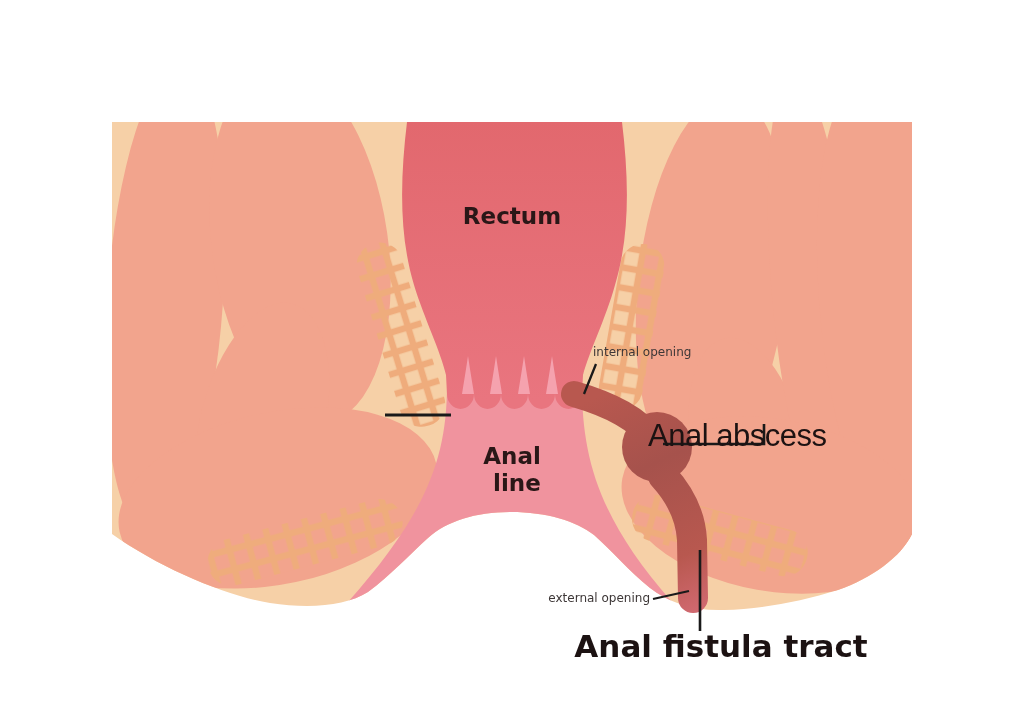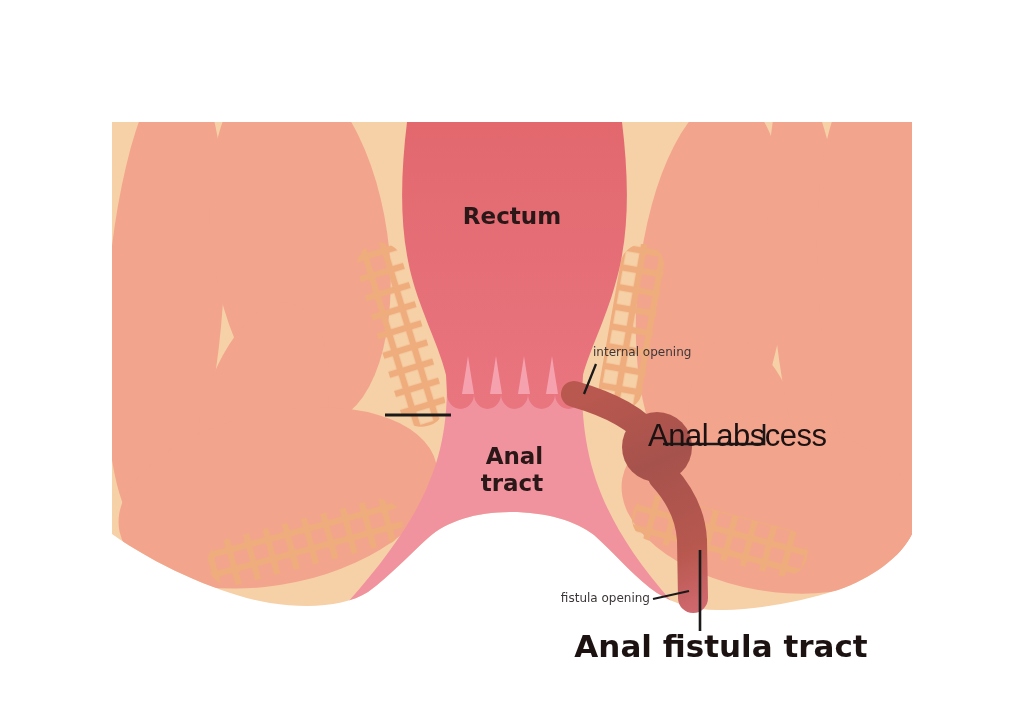--- a/index.html
+++ b/index.html
@@ -146,24 +146,24 @@
       <path d="M653,599 L689,591" stroke-width="2.3"></path>
       <path d="M700,550 V631"></path>
     </g>
   </svg>
 
   <div class="lbl lbl-bold center-x" style="left:512px;top:203px;text-align:center;">Rectum</div>
 
 
   <div class="lbl lbl-bold ta-c center-x" style="left:512px;top:443px;line-height:27px;text-align:right;">
     <div>Anal</div>
-    <div>tract</div>
+    <div>line</div>
   </div>
 
   <div class="lbl lbl-small" style="left:593px;top:345px;">internal opening</div>
 
   <div class="lbl lbl-abscess" style="left:648px;top:394px;margin-top:24px;">Anal abscess</div>
 
-  <div class="lbl lbl-small ta-r" style="left:500px;top:591px;width:150px;">fistula opening</div>
+  <div class="lbl lbl-small ta-r" style="left:500px;top:591px;width:150px;">external opening</div>
 
   <div class="lbl lbl-big center-x" style="left:721px;top:628px;">Anal fistula tract</div>
 
 </div>
 
 </body></html>

